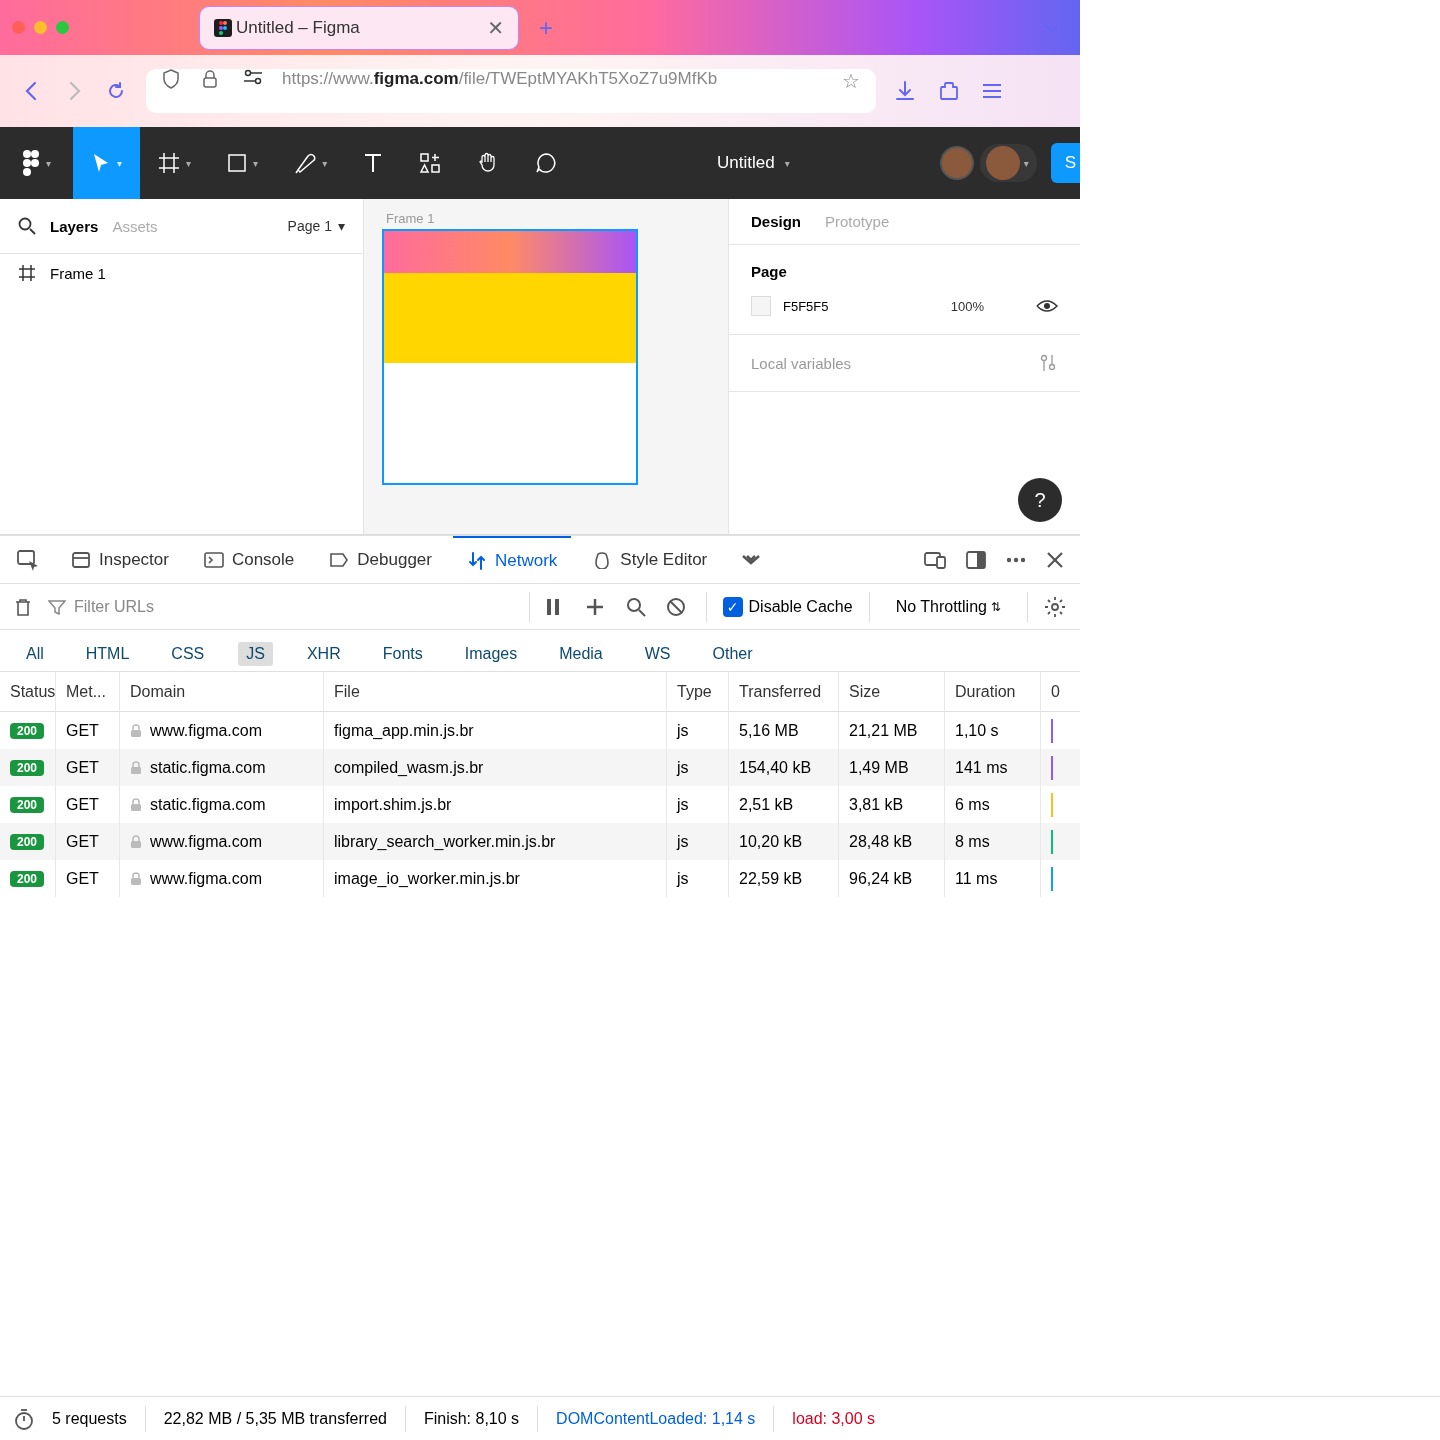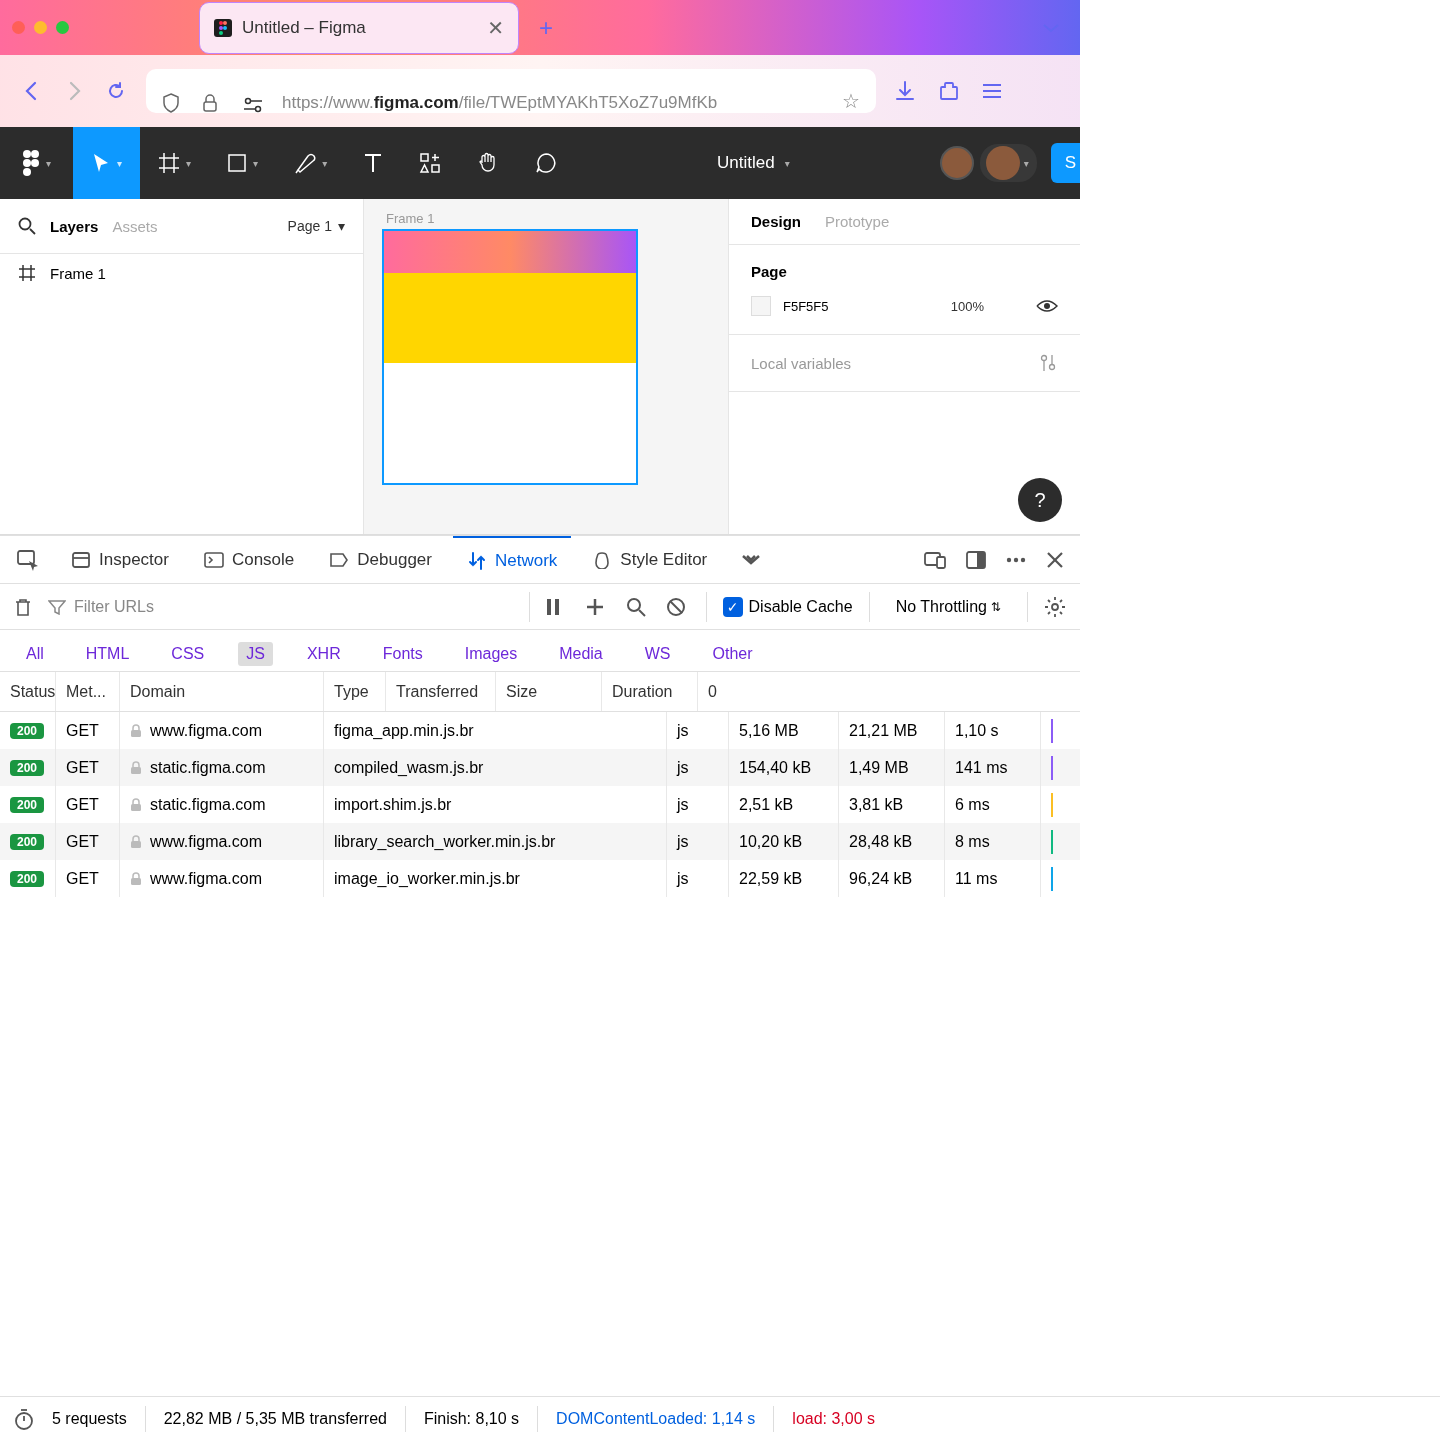--- a/index.html
+++ b/index.html
@@ -5,32 +5,32 @@
 * { margin: 0; padding: 0; box-sizing: border-box; font-family: -apple-system, BlinkMacSystemFont, "Segoe UI", sans-serif; }
 body { width: 1080px; height: 1080px; overflow: hidden; background: #fff; }
 
 
 .browser-top { height: 55px; background: linear-gradient(90deg, #ff6b9d 0%, #ff8a65 30%, #ff6b9d 60%, #a855f7 85%, #6366f1 100%); display: flex; align-items: center; padding: 0 12px; position: relative; }
 .traffic-lights { display: flex; gap: 9px; margin-right: 130px; }
 .traffic-light { width: 13px; height: 13px; border-radius: 50%; }
 .tl-red { background: #ff5f57; }
 .tl-yellow { background: #febc2e; }
 .tl-green { background: #28c840; }
-.browser-tab { background: #fce7f3; border-radius: 10px; padding: 8px 14px; display: flex; align-items: center; gap: 10px; width: 320px; height: 52px; border: 1.5px solid #c084fc; justify-content: center; }
+.browser-tab { background: #fce7f3; border-radius: 10px; padding: 8px 14px; display: flex; align-items: center; gap: 4px; width: 320px; height: 44px; border: 1.5px solid #c084fc; justify-content: center; }
 .figma-logo { width: 18px; height: 18px; background: #1e1e1e; border-radius: 3px; display: flex; align-items: center; justify-content: center; font-size: 10px; }
 .tab-title { flex: 1; font-size: 17px; color: #333; }
 .tab-close { color: #666; font-size: 20px; font - weight: 300; }
 .newtab { margin-left: 20px; color: #6366f1; font-size: 24px; font-weight: 300; }
 .tab-overflow { position: absolute; right: 20px; color: #6366f1; }
 
 .url-bar { height: 72px; background: linear-gradient(90deg, rgba(255,182,193,0.4), rgba(255,228,225,0.4), rgba(221,160,221,0.3)); display: flex; align-items: center; padding: 0 20px; gap: 18px; }
 .nav-btn { width: 24px; height: 24px; color: #6366f1; display: flex; align-items: center; justify-content: center; font-size: 22px; }
 .nav-btn.disabled { color: #bbb; }
 .nav-btn.refresh { font-size: 20px; }
-.url-field { flex: 1; background: #fff; border-radius: 10px; height: 44px; display: flex; align-items: flex-end; padding: 0 16px; gap: 20px; max-width: 730px; }
+.url-field { flex: 1; background: #fff; border-radius: 10px; height: 44px; display: flex; align-items: flex-start; padding: 0 16px; gap: 20px; max-width: 730px; }
 .url-icon { color: #666; width: 20px; }
 .url-text { flex: 1; font-size: 17px; color: #888; overflow: hidden; white-space: nowrap; }
 .url-text b { color: #222; font-weight: 600; }
 .url-star { color: #888; font-size: 20px; }
 .toolbar-icon { color: #6366f1; font-size: 22px; width: 26px; text-align: center; }
 
 
 .figma-bar { height: 72px; background: #2c2c2c; display: flex; align-items: center; color: #fff; }
 .fb-item { height: 100%; display: flex; align-items: center; justify-content: center; padding: 0 18px; gap: 6px; }
 .fb-item.active { background: #0d99ff; }
@@ -91,21 +91,21 @@
 .dt-trash { color: #555; }
 .dt-filter { display: flex; align-items: center; gap: 8px; color: #888; flex: 1; font-size: 16px; }
 .dt-tb-divider { width: 1px; height: 30px; background: #ddd; }
 .dt-tb-icon { color: #555; width: 24px; text-align: center; font-size: 18px; }
 .dt-cache { display: flex; align-items: center; gap: 6px; font-size: 16px; }
 .dt-checkbox { width: 20px; height: 20px; background: #0060df; border-radius: 4px; color: #fff; display: flex; align-items: center; justify-content: center; font-size: 14px; }
 .dt-throttle { font-size: 16px; padding: 0 10px; display: flex; align-items: center; gap: 4px; }
 .dt-gear { color: #555; font-size: 20px; }
 
 .dt-filters { height: 42px; display: flex; align-items: center; padding: 0 18px; gap: 26px; font-size: 16px; border-bottom: 1px solid #e0e0e0; }
-.dt-filter-item { color: #6d28d9; padding: 3px 8px; margin-top: 6px; }
+.dt-filter-item { color: #0c4a6e; padding: 3px 8px; margin-top: 6px; }
 .dt-filter-item.active { background: #ddd; border-radius: 3px; }
 
 .dt-table { width: 100%; }
 .dt-head { display: flex; height: 40px; align-items: center; font-size: 16px; color: #333; border-bottom: 1px solid #e0e0e0; }
 .dt-cell { padding: 0 10px; border-right: 1px solid #e8e8e8; height: 100%; display: flex; align-items: center; overflow: hidden; }
 .c-status { width: 56px; }
 .c-method { width: 64px; }
 .c-domain { width: 204px; }
 .c-file { width: 343px; }
 .c-type { width: 62px; }
@@ -517,20 +517,21 @@
     <span class="dt-filter-item">Media</span>
     <span class="dt-filter-item">WS</span>
     <span class="dt-filter-item">Other</span>
   </div>
 
   <div class="dt-table">
     <div class="dt-head">
       <div class="dt-cell c-status">Status</div>
       <div class="dt-cell c-method">Met...</div>
       <div class="dt-cell c-domain">Domain</div>
+      <div class="dt-cell c-file">File</div>
       <div class="dt-cell c-type">Type</div>
       <div class="dt-cell c-transferred">Transferred</div>
       <div class="dt-cell c-size">Size</div>
       <div class="dt-cell c-duration">Duration</div>
       <div class="dt-cell c-wf">0</div>
     </div>
     <div id="dt-rows">
         <div class="dt-row">
     <div class="dt-cell c-status">
             <span class="status-badge">200</span>

